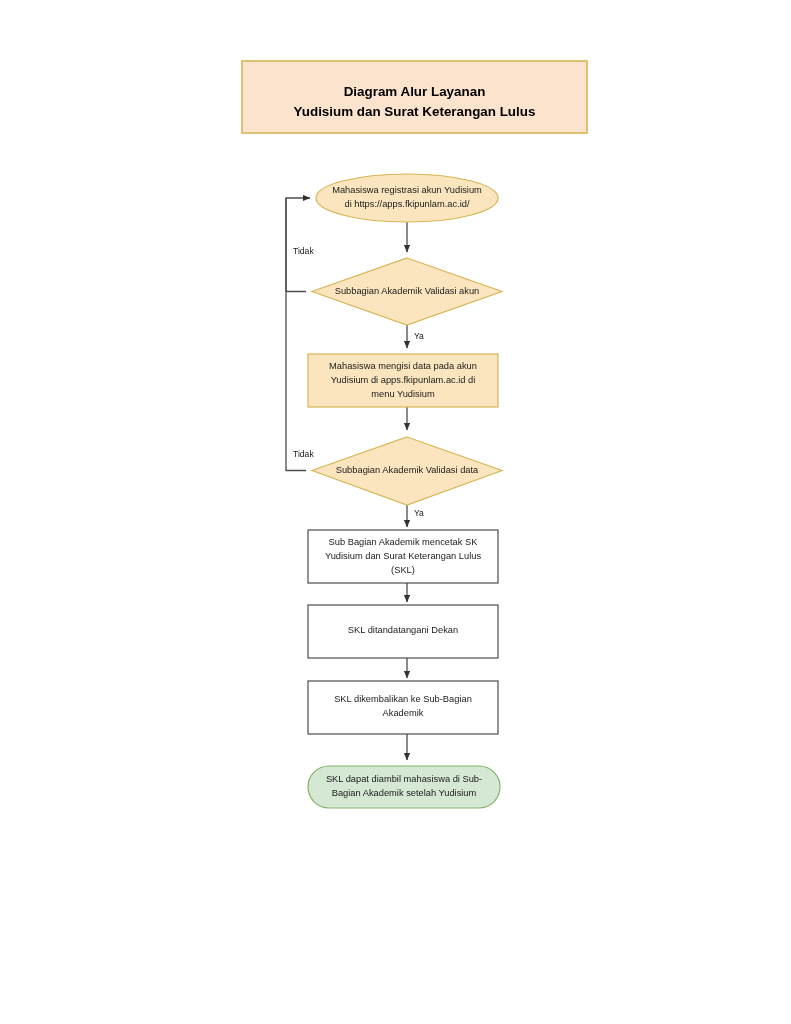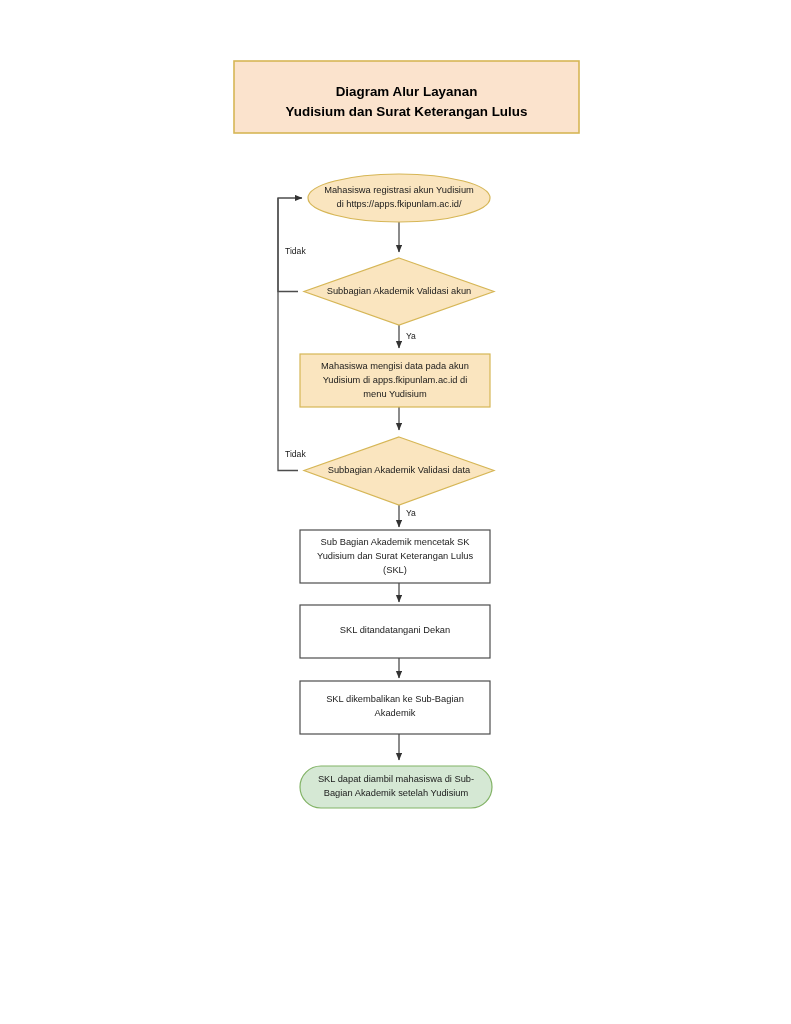--- a/index.html
+++ b/index.html
@@ -9,21 +9,21 @@
   }
   body {
     width: 791px;
     height: 1024px;
     font-family: "Liberation Sans", sans-serif;
     overflow: hidden;
     position: relative;
   }
   #flow-root {
     position: absolute;
-    left: 0;
+    left: 8px;
     top: 0;
     width: 629px;
     height: 1024px;
   }
   svg#flowchart {
     display: block;
     width: 791px;
     height: 1024px;
   }
   .node-text {

